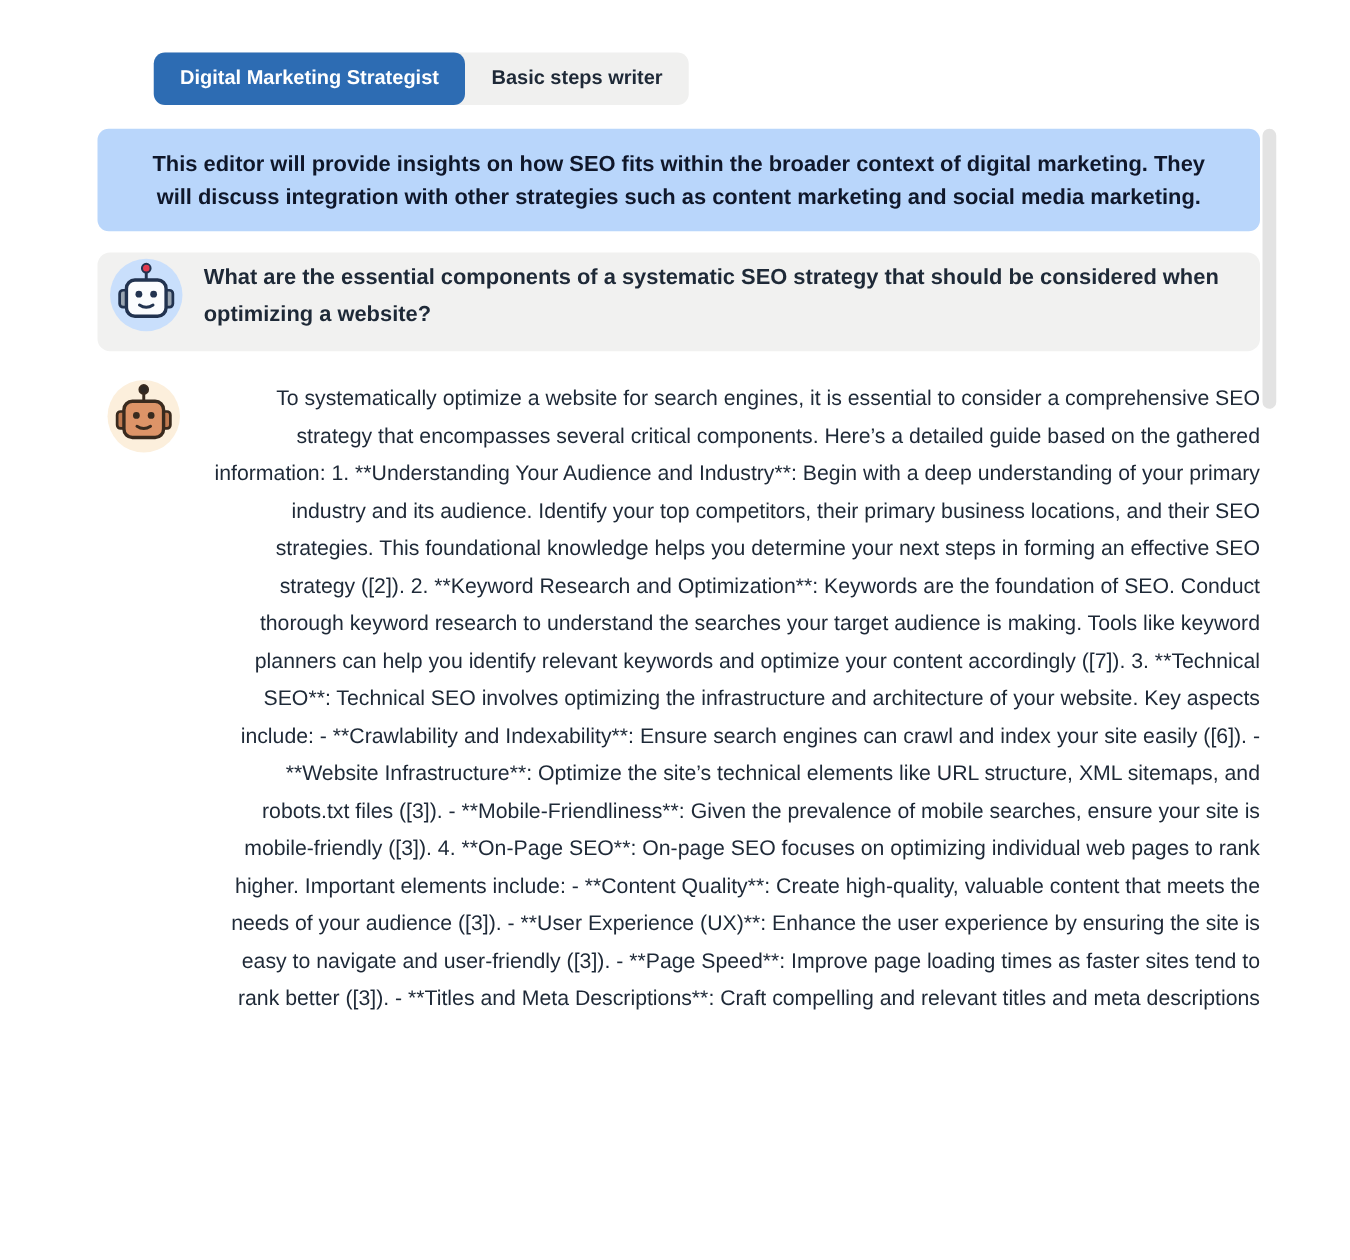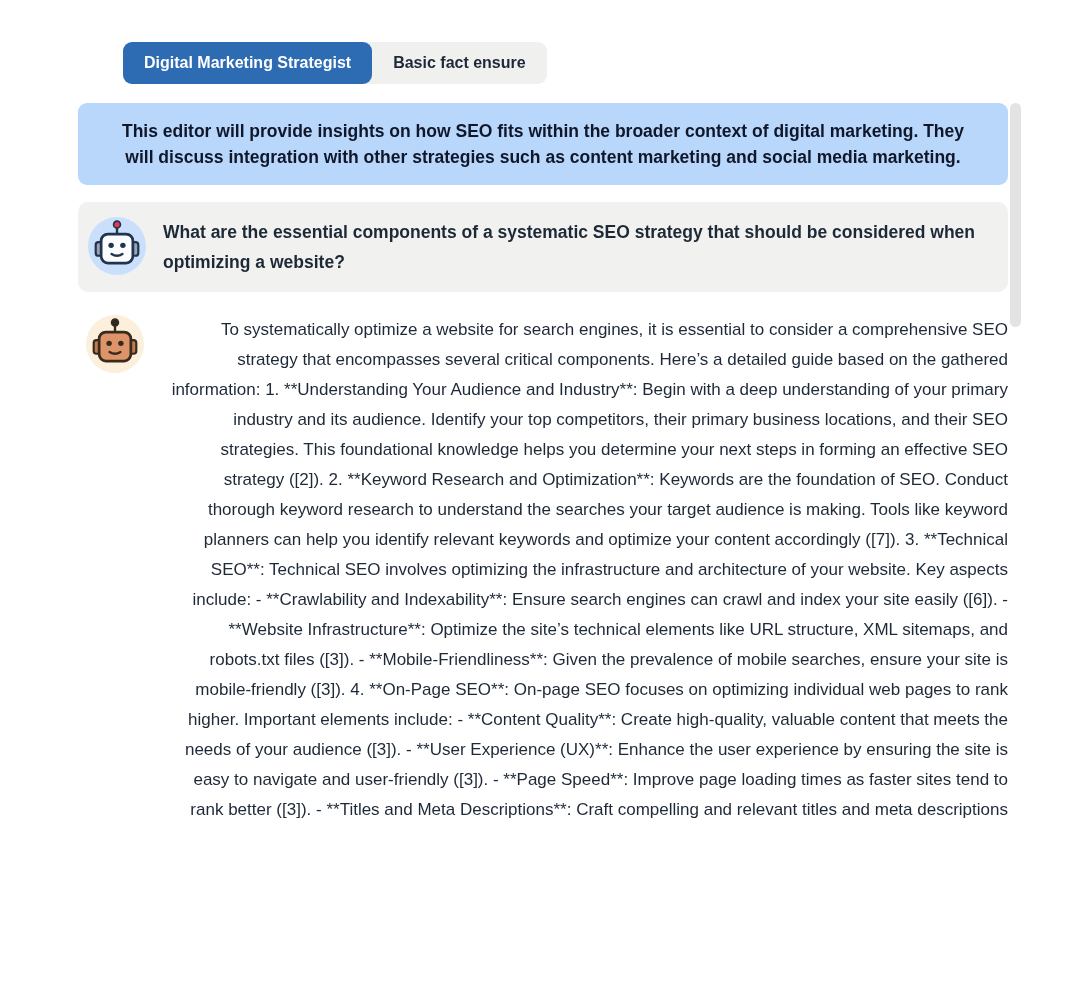--- a/index.html
+++ b/index.html
@@ -53,23 +53,23 @@
     width: 58px; height: 58px;
     border-radius: 50%;
     display: flex; align-items: center; justify-content: center;
   }
   .avatar.blue { background: #c9dffc; }
   .avatar.cream { background: #fcefdc; }
 
   .msg.user {
     background: #f1f1f0;
     border-radius: 10px;
-    padding: 15px 22px 15px 10px;
+    padding: 4px 22px 15px 10px;
     gap: 17px;
-    align-items: flex-start;
+    align-items: center;
   }
   .msg.user .bubble-text {
     font-size: 17.5px;
     font-weight: 700;
     line-height: 30px;
     color: #1e2937;
   }
 
   .msg.assistant {
     margin-top: 23px;
@@ -95,21 +95,21 @@
     border-radius: 6px;
   }
 </style>
 </head>
 <body>
 
 <div class="page">
 
   <div class="tabbar">
     <div class="tab selected">Digital Marketing Strategist</div>
-    <div class="tab">Basic fact ensure</div>
+    <div class="tab">Basic steps writer</div>
   </div>
 
   <div class="chat">
 
     <div class="info-banner">This editor will provide insights on how SEO fits within the broader context of digital marketing. They will discuss integration with other strategies such as content marketing and social media marketing.</div>
 
     <div class="msg user">
       <div class="avatar blue">
         <span>
           <svg width="58" height="58" viewBox="0 0 64 64" aria-hidden="true">

